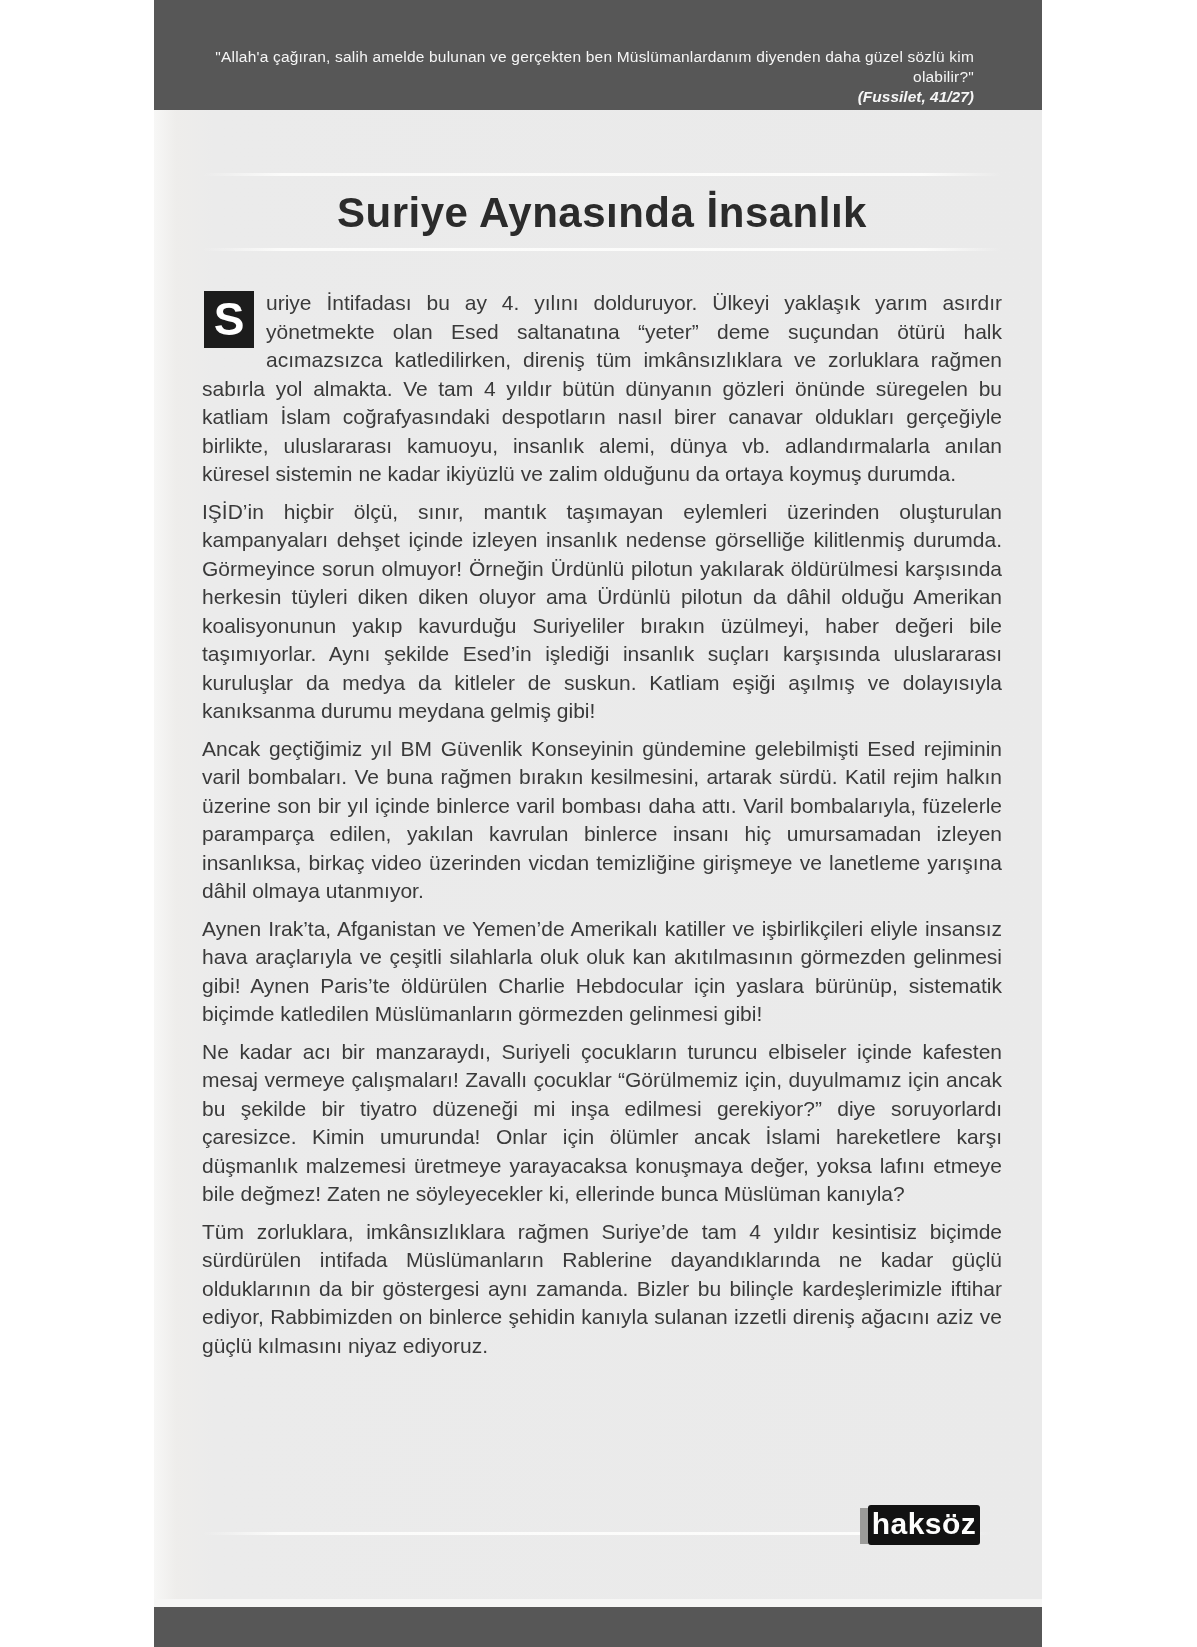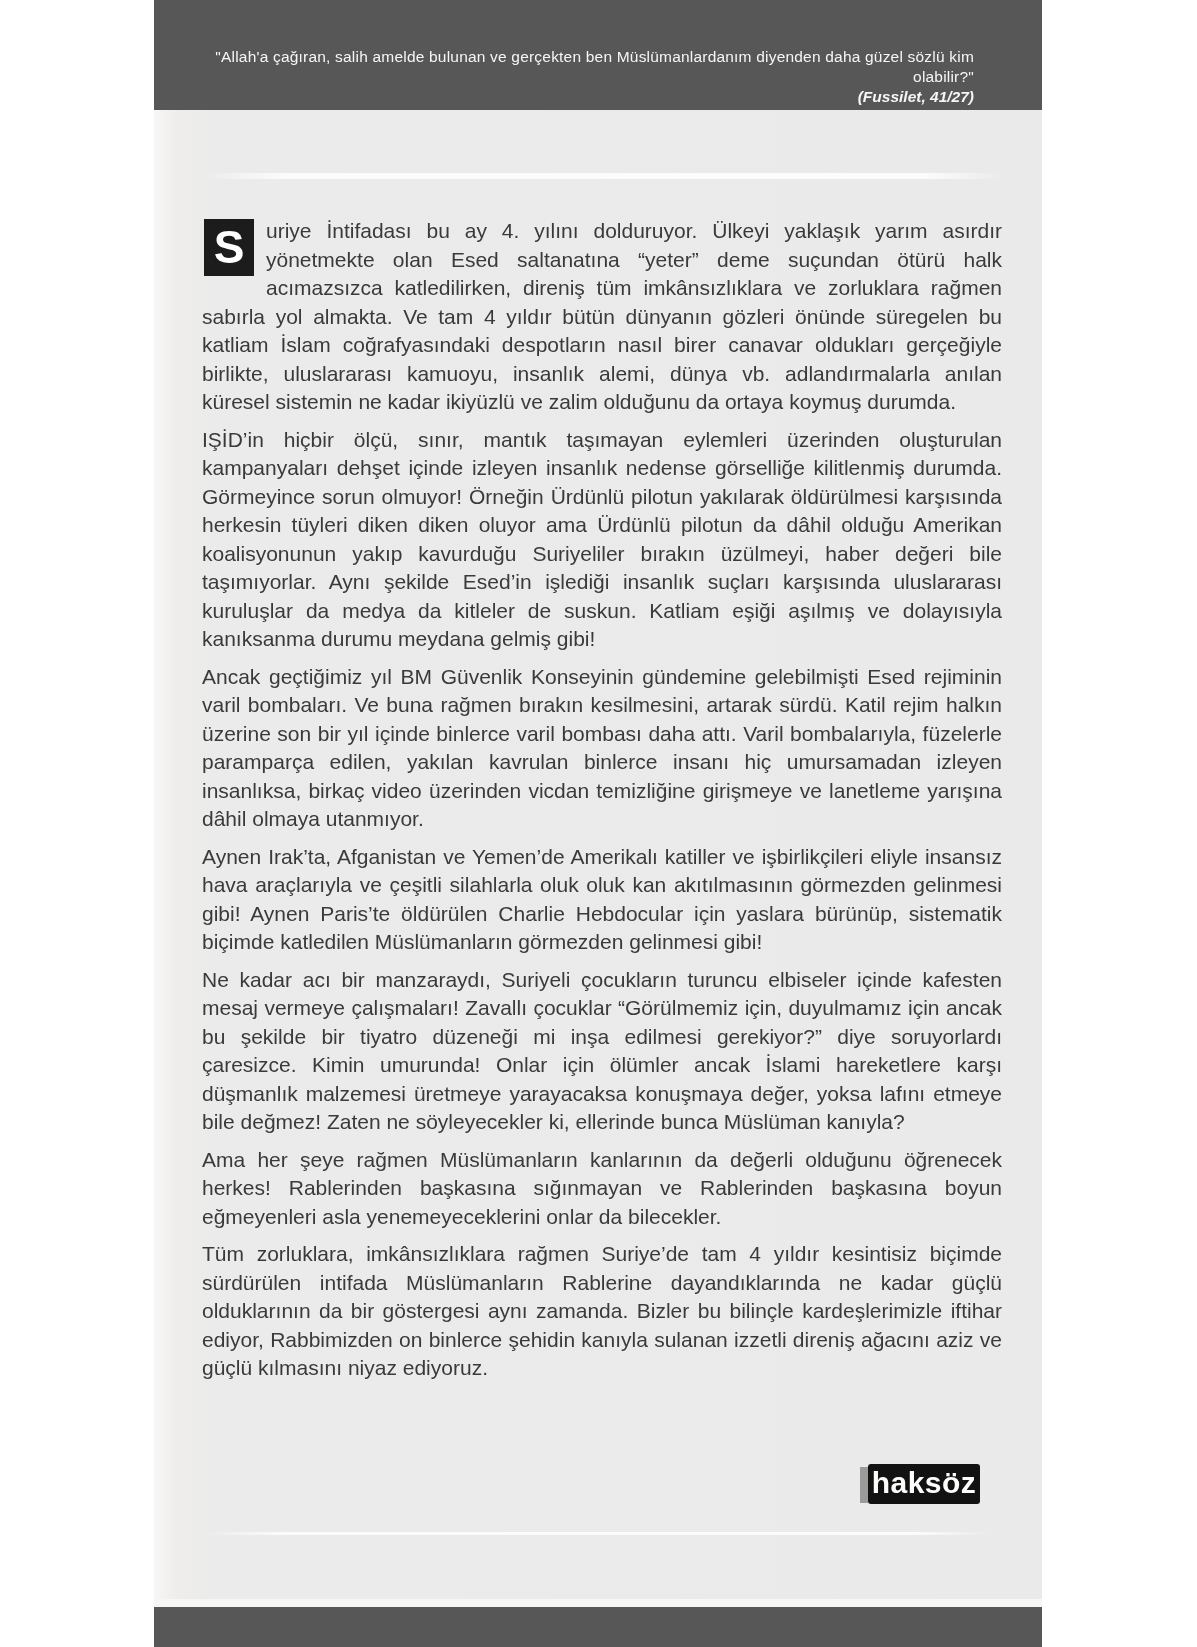--- a/index.html
+++ b/index.html
@@ -34,21 +34,21 @@
   .article p{margin:0 0 9px 0;}
   .dropcap{
     float:left;width:50px;height:57px;margin:2px 12px 20px 2px;
     background:#1c1c1c;color:#ffffff;font-size:46px;font-weight:bold;
     text-align:center;line-height:57px;
   }
   .bottom-rule{
     position:absolute;left:48px;top:1422px;width:790px;height:3px;
     background:linear-gradient(90deg,rgba(255,255,255,0) 0%,#fbfbfa 10%,#fcfcfb 90%,rgba(255,255,255,0) 100%);
   }
-  .logo{position:absolute;top:1354px;left:706px;display:flex;align-items:stretch;}
+  .logo{position:absolute;top:1395px;left:706px;display:flex;align-items:stretch;}
   .logo-accent{width:8px;background:#9b9b99;margin:3px 0 1px 0;}
   .logo-box{
     width:112px;height:40px;background:#121212;border-radius:3px;
     color:#fdfdfc;font-weight:bold;font-size:30px;line-height:38px;
     text-align:center;letter-spacing:.5px;
   }
   .band-gap{height:8px;background:#f6f6f5;}
   .band-bottom{height:40px;background:#575757;}
 </style>
 </head>
@@ -57,29 +57,29 @@
 <div class="sheet">
 
   <div class="band-top">
     <div class="quote">"Allah'a çağıran, salih amelde bulunan ve gerçekten ben Müslümanlardanım diyenden daha güzel sözlü kim olabilir?"</div>
     <div class="quote-source">(Fussilet, 41/27)</div>
   </div>
 
   <div class="page">
 
     <div class="title-rule"></div>
+    <h1 class="article-title">Suriye Aynasında İnsanlık</h1>
     <div class="title-rule"></div>
 
     <div class="article">
       <p><span class="dropcap">S</span><span>uriye İntifadası bu ay 4. yılını dolduruyor. Ülkeyi yaklaşık yarım asırdır yönetmekte olan Esed saltanatına “yeter” deme suçundan ötürü halk acımazsızca katledilirken, direniş tüm imkânsızlıklara ve zorluklara rağmen sabırla yol almakta. Ve tam 4 yıldır bütün dünyanın gözleri önünde süregelen bu katliam İslam coğrafyasındaki despotların nasıl birer canavar oldukları gerçeğiyle birlikte, uluslararası kamuoyu, insanlık alemi, dünya vb. adlandırmalarla anılan küresel sistemin ne kadar ikiyüzlü ve zalim olduğunu da ortaya koymuş durumda.</span></p>
       <p>IŞİD’in hiçbir ölçü, sınır, mantık taşımayan eylemleri üzerinden oluşturulan kampanyaları dehşet içinde izleyen insanlık nedense görselliğe kilitlenmiş durumda. Görmeyince sorun olmuyor! Örneğin Ürdünlü pilotun yakılarak öldürülmesi karşısında herkesin tüyleri diken diken oluyor ama Ürdünlü pilotun da dâhil olduğu Amerikan koalisyonunun yakıp kavurduğu Suriyeliler bırakın üzülmeyi, haber değeri bile taşımıyorlar. Aynı şekilde Esed’in işlediği insanlık suçları karşısında uluslararası kuruluşlar da medya da kitleler de suskun. Katliam eşiği aşılmış ve dolayısıyla kanıksanma durumu meydana gelmiş gibi!</p>
       <p>Ancak geçtiğimiz yıl BM Güvenlik Konseyinin gündemine gelebilmişti Esed rejiminin varil bombaları. Ve buna rağmen bırakın kesilmesini, artarak sürdü. Katil rejim halkın üzerine son bir yıl içinde binlerce varil bombası daha attı. Varil bombalarıyla, füzelerle paramparça edilen, yakılan kavrulan binlerce insanı hiç umursamadan izleyen insanlıksa, birkaç video üzerinden vicdan temizliğine girişmeye ve lanetleme yarışına dâhil olmaya utanmıyor.</p>
       <p>Aynen Irak’ta, Afganistan ve Yemen’de Amerikalı katiller ve işbirlikçileri eliyle insansız hava araçlarıyla ve çeşitli silahlarla oluk oluk kan akıtılmasının görmezden gelinmesi gibi! Aynen Paris’te öldürülen Charlie Hebdocular için yaslara bürünüp, sistematik biçimde katledilen Müslümanların görmezden gelinmesi gibi!</p>
       <p>Ne kadar acı bir manzaraydı, Suriyeli çocukların turuncu elbiseler içinde kafesten mesaj vermeye çalışmaları! Zavallı çocuklar “Görülmemiz için, duyulmamız için ancak bu şekilde bir tiyatro düzeneği mi inşa edilmesi gerekiyor?” diye soruyorlardı çaresizce. Kimin umurunda! Onlar için ölümler ancak İslami hareketlere karşı düşmanlık malzemesi üretmeye yarayacaksa konuşmaya değer, yoksa lafını etmeye bile değmez! Zaten ne söyleyecekler ki, ellerinde bunca Müslüman kanıyla?</p>
-      <p>Ama her şeye rağmen Müslümanların kanlarının da değerli olduğunu öğrenecek herkes! Rablerinden başkasına sığınmayan ve Rablerinden başkasına boyun eğmeyenleri asla yenemeyeceklerini onlar da bilecekler.</p>
       <p>Tüm zorluklara, imkânsızlıklara rağmen Suriye’de tam 4 yıldır kesintisiz biçimde sürdürülen intifada Müslümanların Rablerine dayandıklarında ne kadar güçlü olduklarının da bir göstergesi aynı zamanda. Bizler bu bilinçle kardeşlerimizle iftihar ediyor, Rabbimizden on binlerce şehidin kanıyla sulanan izzetli direniş ağacını aziz ve güçlü kılmasını niyaz ediyoruz.</p>
     </div>
 
     <div class="bottom-rule"></div>
 
     <div class="logo">
       <div class="logo-accent"></div>
       <div class="logo-box">haksöz</div>
     </div>
 

